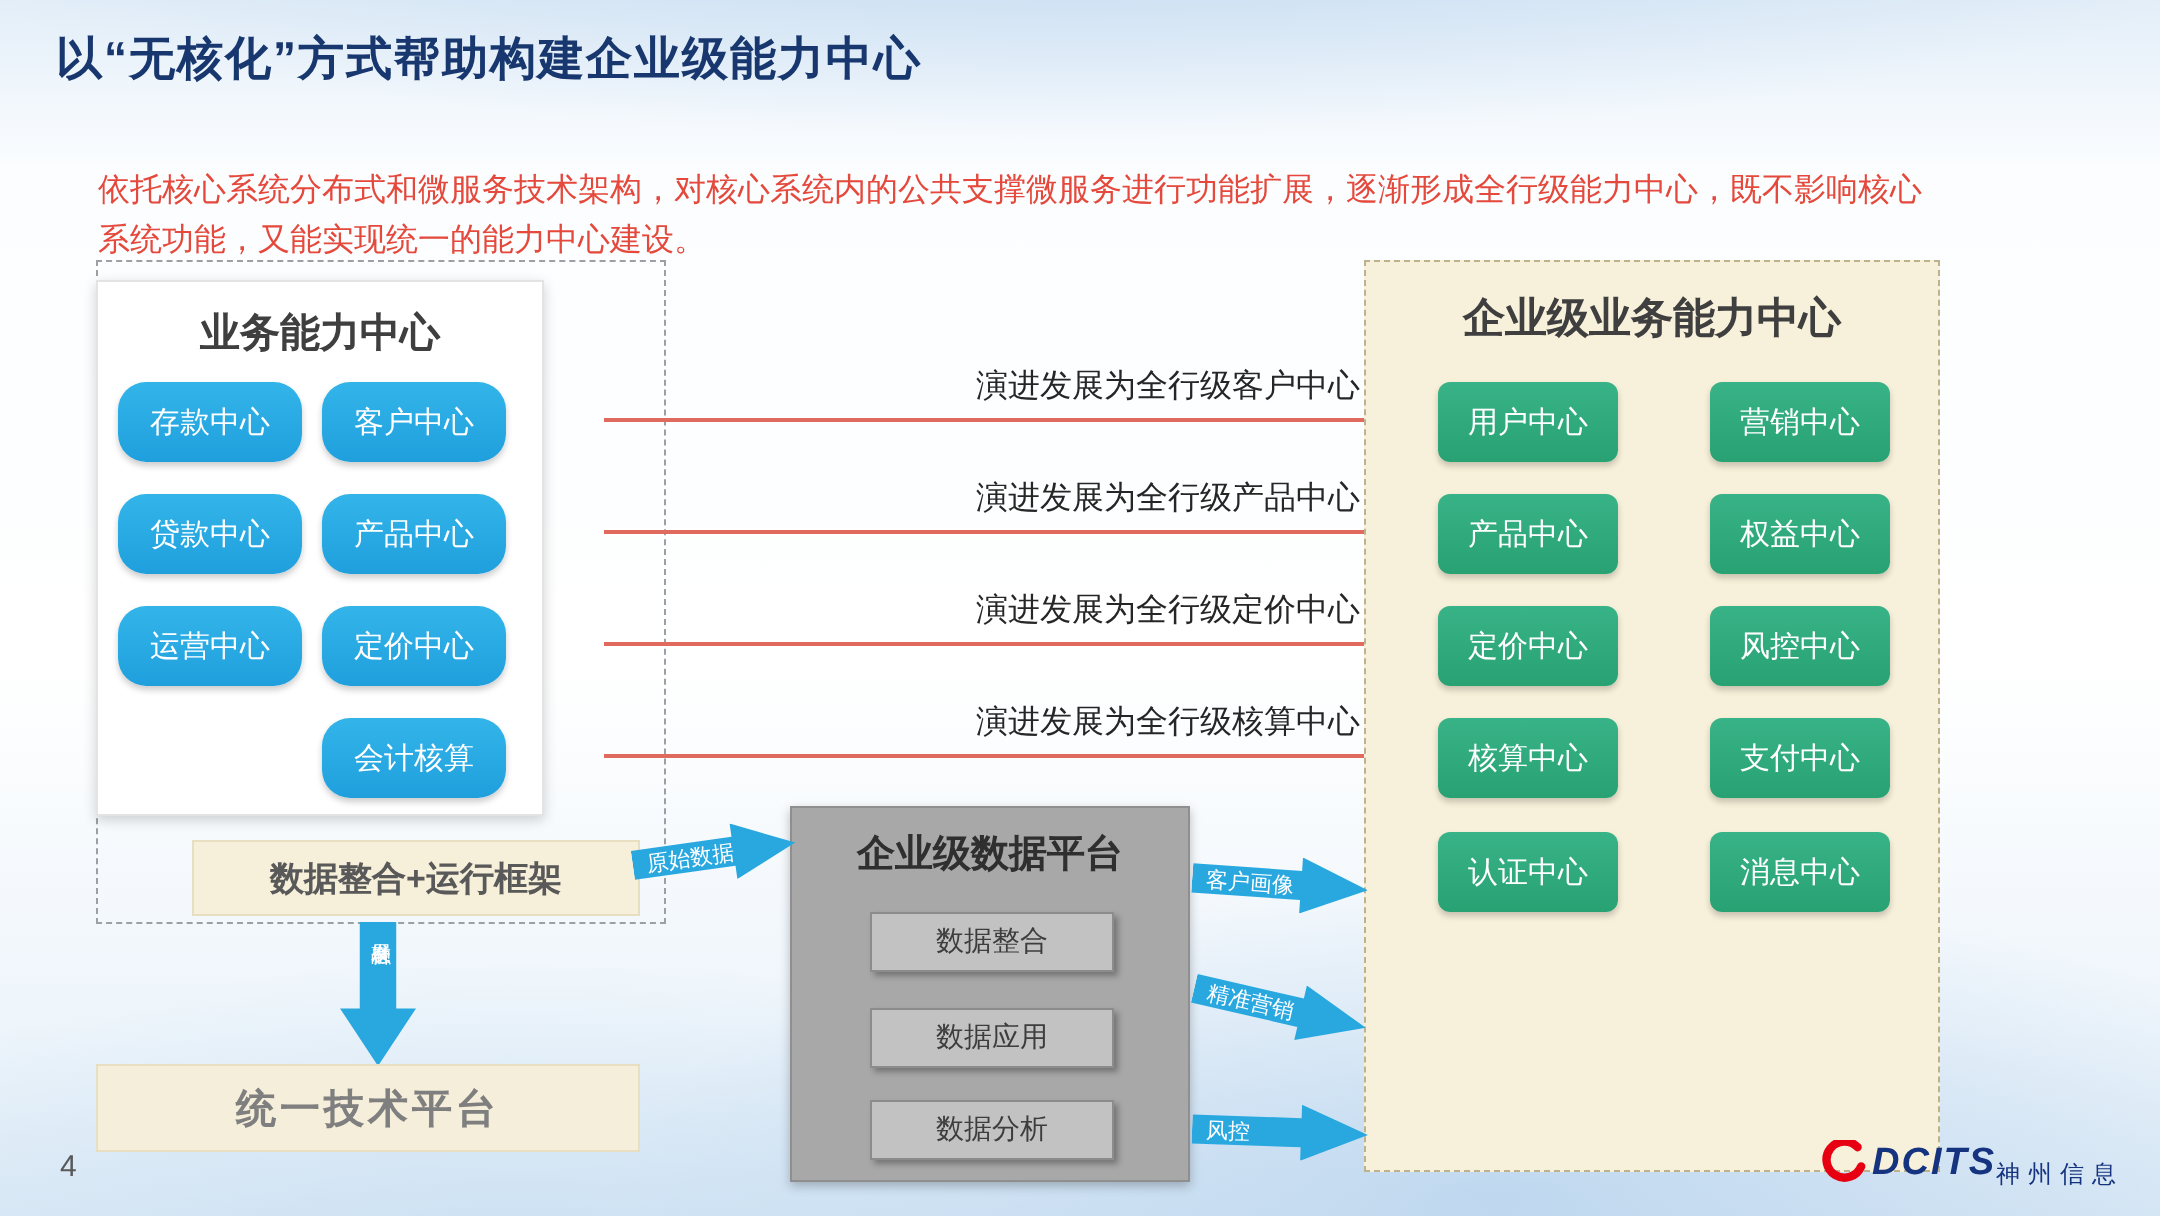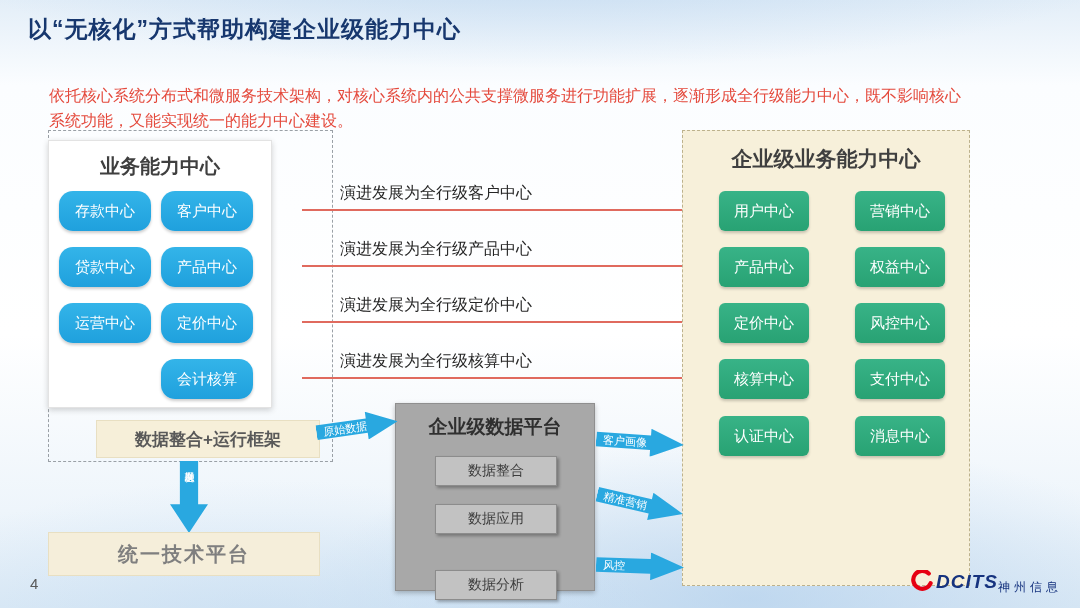--- a/index.html
+++ b/index.html
@@ -29,21 +29,21 @@
   .node{position:absolute;display:flex;align-items:center;justify-content:center;border-radius:6px;color:#fff;font-size:15px;
     box-shadow:0 2px 3px rgba(0,0,0,.2);}
   .node.blue{width:92px;height:40px;background:linear-gradient(180deg,#33b4e9,#1fa0dd);border-radius:14px;}
   .node.green{width:90px;height:40px;background:linear-gradient(180deg,#38b387,#28a273);}
   .tech-base{position:absolute;left:96px;top:420px;width:224px;height:38px;background:#f6efd9;border:1px solid #e8dfc2;
     display:flex;align-items:center;justify-content:center;font-size:17px;font-weight:bold;color:#595959;}
 
   .evo-line{position:absolute;left:302px;width:404px;height:2px;background:#e06a5e;}
   .evo-line::after{content:"";position:absolute;right:-10px;top:-4px;border-left:10px solid #e06a5e;
     border-top:5px solid transparent;border-bottom:5px solid transparent;}
-  .evo-label{position:absolute;left:340px;width:340px;text-align:left;font-size:16px;color:#262626;}
+  .evo-label{position:absolute;left:340px;width:340px;text-align:right;font-size:16px;color:#262626;}
 
   .right-panel{position:absolute;left:682px;top:130px;width:288px;height:456px;background:#f7f0da;border:1px dashed #bdb28c;}
   .right-title{position:absolute;top:14px;left:0;width:100%;text-align:center;font-size:21px;font-weight:bold;color:#3f3f3f;}
 
   .data-platform{position:absolute;left:395px;top:403px;width:200px;height:188px;background:#a8a8a8;border:1px solid #8f8f8f;
     box-shadow:0 2px 5px rgba(0,0,0,.25);}
   .dp-title{position:absolute;top:10px;left:0;width:100%;text-align:center;font-size:19px;font-weight:bold;color:#2f2f2f;}
   .dp-item{position:absolute;left:39px;width:122px;height:30px;background:#c2c2c2;border:1px solid #8c8c8c;
     display:flex;align-items:center;justify-content:center;font-size:14px;color:#3d3d3d;box-shadow:2px 2px 3px rgba(0,0,0,.3);}
 
@@ -113,21 +113,21 @@
     <div class="node green" style="left:172px;top:172px;">风控中心</div>
     <div class="node green" style="left:172px;top:228px;">支付中心</div>
     <div class="node green" style="left:36px;top:285px;">认证中心</div>
     <div class="node green" style="left:172px;top:285px;">消息中心</div>
   </div>
 
   <div class="data-platform">
     <div class="dp-title">企业级数据平台</div>
     <div class="dp-item" style="top:52px;">数据整合</div>
     <div class="dp-item" style="top:100px;">数据应用</div>
-    <div class="dp-item" style="top:146px;margin-top:20px;">数据分析</div>
+    <div class="dp-item" style="top:146px;">数据分析</div>
   </div>
 
   <div class="fat-right" style="left:316px;top:413px;width:82px;height:28px;transform:rotate(-8deg);">
     <span>原始数据</span>
   </div>
   <div class="fat-down" style="left:170px;top:461px;width:38px;height:72px;">
     <span>融合发展</span>
   </div>
   <div class="fat-right" style="left:596px;top:428px;width:88px;height:28px;transform:rotate(4deg);">
     <span>客户画像</span>

